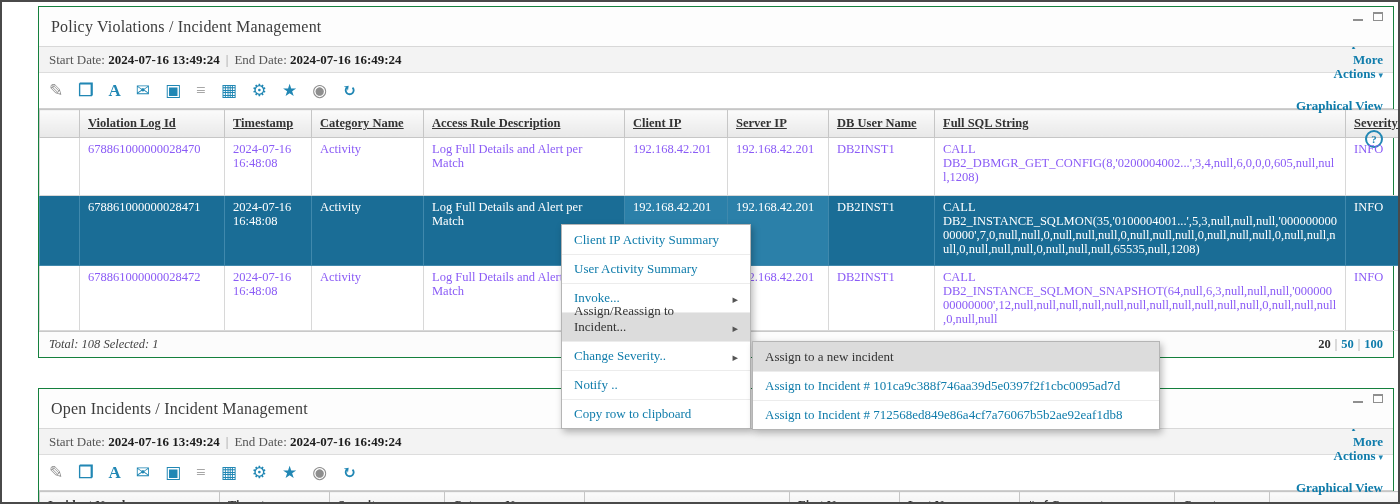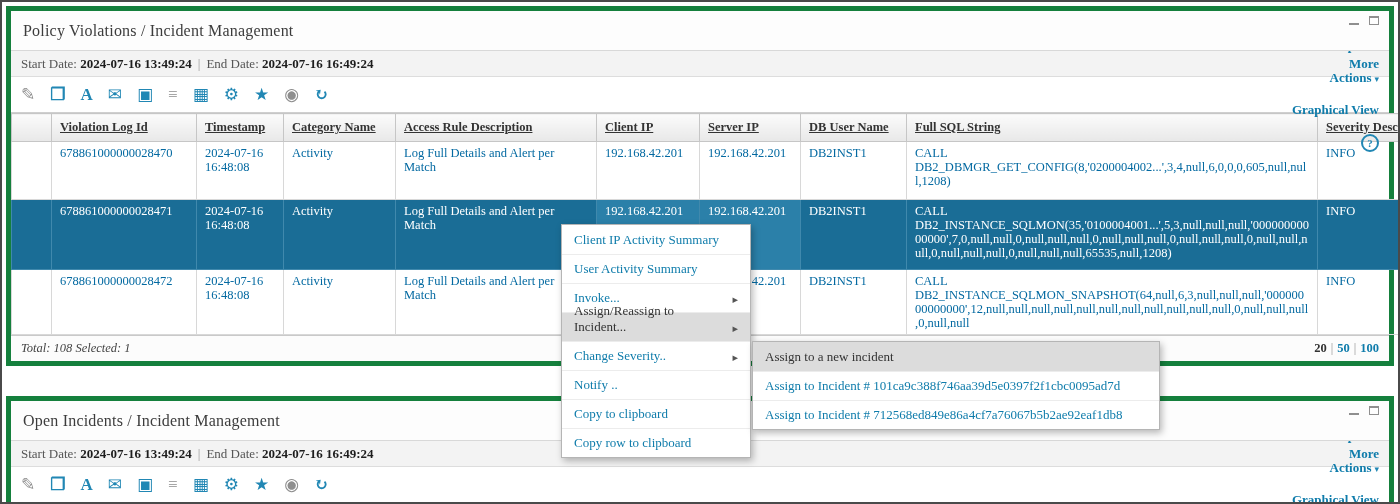--- a/index.html
+++ b/index.html
@@ -8,21 +8,21 @@
     background:#fff;
   }
   .screen {
     position:relative;
     width:1400px; height:504px;
     border:2px solid #4a4a4a;
     background:#fff;
     padding:4px;
     overflow:hidden;
   }
-  .panel { border:5px solid #15803d; background:#fff; }
+  .panel { border:1px solid #15803d; background:#fff;margin-left:32px; }
 
   
   .panel-header {
     height:40px; position:relative;
     display:flex; align-items:center;
     padding:0 12px;
     background:#fdfdfd;
     border-bottom:1px solid #d8d8d8;
   }
   .panel-title { font-size:16px; color:#3c3c3c; letter-spacing:.2px; }
@@ -65,21 +65,21 @@
   thead th {
     background:linear-gradient(#fbfbfb,#e8e8e8);
     border:1px solid #c6c6c6;
     text-align:left; padding:5px 8px;
     font-size:12.5px; font-weight:bold; color:#333;
     height:28px; white-space:nowrap; overflow:hidden;text-decoration:underline;
   }
   tbody td {
     border:1px solid #d8d8d8;
     padding:4px 8px; vertical-align:top;
-    font-size:12.5px; color:#0369a1; line-height:14px;
+    font-size:12.5px; color:#8b5cf6; line-height:14px;
     overflow:hidden; overflow-wrap:break-word; word-wrap:break-word;
   }
   tr.row-h1 { height:58px; } tr.row-h2 { height:70px; } tr.row-h3 { height:50px; }
   tr.selected td { background:#1a6d96; color:#fff; border-color:#4089ad; }
   tr.selected td.ip-cell { background:#2b80a9; }
 
   
   .panel-footer {
     height:26px; display:flex; align-items:center;
     padding:0 10px; background:#fcfcfc;
@@ -321,23 +321,20 @@
       <span class="menu-arrow">▸</span>
     </div>
     <div class="menu-item">
       <span>Change Severity..</span>
       <span class="menu-arrow">▸</span>
     </div>
     <div class="menu-item">
       <span>Notify ..</span>
     </div>
     <div class="menu-item">
-      <span>Copy to clipboard</span>
-    </div>
-    <div class="menu-item">
       <span>Copy row to clipboard</span>
     </div>
   </div>
 
   <div class="submenu">
     <div class="menu-item highlighted">
       <span>Assign to a new incident</span>
     </div>
     <div class="menu-item">
       <span>Assign to Incident # 101ca9c388f746aa39d5e0397f2f1cbc0095ad7d</span>

